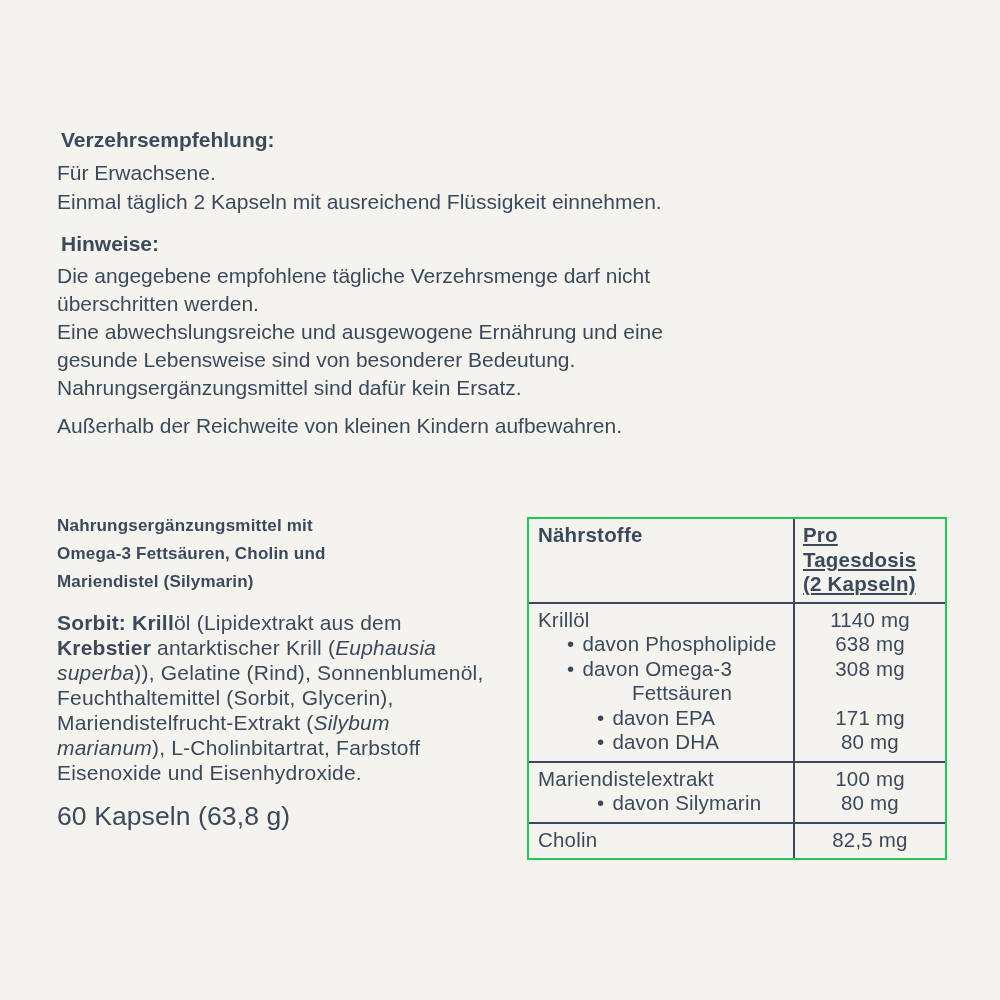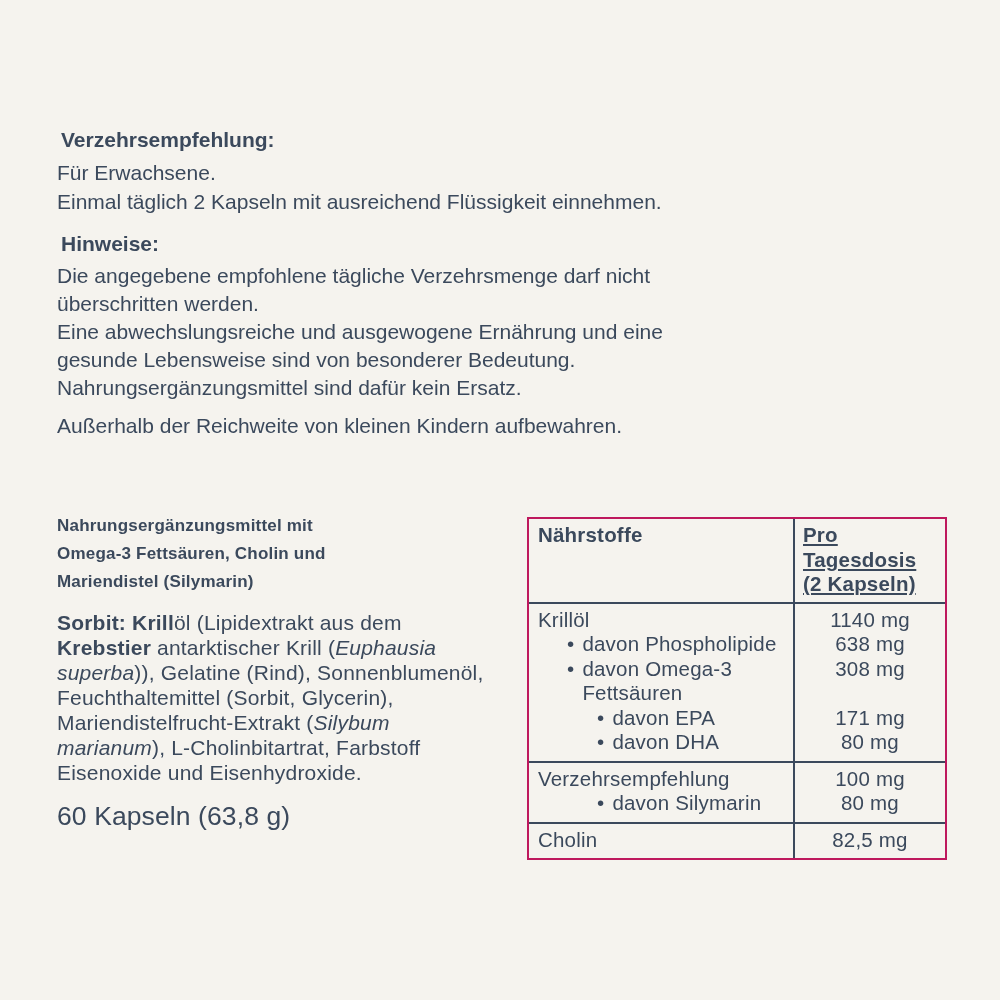--- a/index.html
+++ b/index.html
@@ -26,35 +26,35 @@
   .product { left: 57px; top: 512px; width: 470px; letter-spacing: 0.2px; }
   .product-title { font-size: 17px; font-weight: 700; line-height: 28px; white-space: pre-line; }
   .ingredients { margin-top: 14px; font-size: 21px; line-height: 25px; white-space: pre-line; }
   .seg-bold { font-weight: 700; }
   .seg-italic { font-style: italic; }
   .pack-size { margin-top: 15px; font-size: 26.5px; line-height: 32px; letter-spacing: 0.1px; }
 
   
   .ntable {
     left: 527px; top: 517px; width: 420px;
-    border: 2px solid #be185d;
+    border: 2px solid #22c55e;
     font-size: 20.5px; line-height: 24.5px; letter-spacing: 0.2px;
   }
   .hrow { display: flex; border-bottom: 2px solid #3b495c; font-weight: 700; }
   .hcell-name  { width: 266px; border-right: 2px solid #3b495c; padding: 4px 6px 5px 9px; }
   .hcell-value { flex: 1; padding: 4px 4px 5px 8px; white-space: pre-line; text-decoration: underline; }
   .tsection + .tsection { border-top: 2px solid #3b495c; }
   .trow { display: flex; }
   .ncell { width: 266px; border-right: 2px solid #3b495c; display: flex; align-items: flex-start; }
   .vcell { flex: 1; text-align: center; padding: 0 2px; }
   .indent-0 { padding-left: 9px; }
   .indent-1 { padding-left: 38px; }
   .indent-2 { padding-left: 68px; }
   .bullet { flex: none; margin-right: 8px; }
-  .lbl { white-space: pre-line; }
+  .lbl { white-space: pre-line; text-align: right; }
   .tsection .trow:first-child .ncell,
   .tsection .trow:first-child .vcell { padding-top: 4px; }
   .tsection .trow:last-child .ncell,
   .tsection .trow:last-child .vcell { padding-bottom: 6px; }
 </style>
 </head>
 <body>
 
 <section class="block usage">
   <h2>Verzehrsempfehlung:</h2>
@@ -126,21 +126,21 @@
           <div class="ncell indent-2">
             <span class="bullet">•</span>
             <span class="lbl">davon DHA</span>
           </div>
           <div class="vcell">80 mg</div>
         </div>
       </div>
       <div class="tsection">
         <div class="trow">
           <div class="ncell indent-0">
-            <span class="lbl">Verzehrsempfehlung</span>
+            <span class="lbl">Mariendistelextrakt</span>
           </div>
           <div class="vcell">100 mg</div>
         </div>
         <div class="trow">
           <div class="ncell indent-2">
             <span class="bullet">•</span>
             <span class="lbl">davon Silymarin</span>
           </div>
           <div class="vcell">80 mg</div>
         </div>

